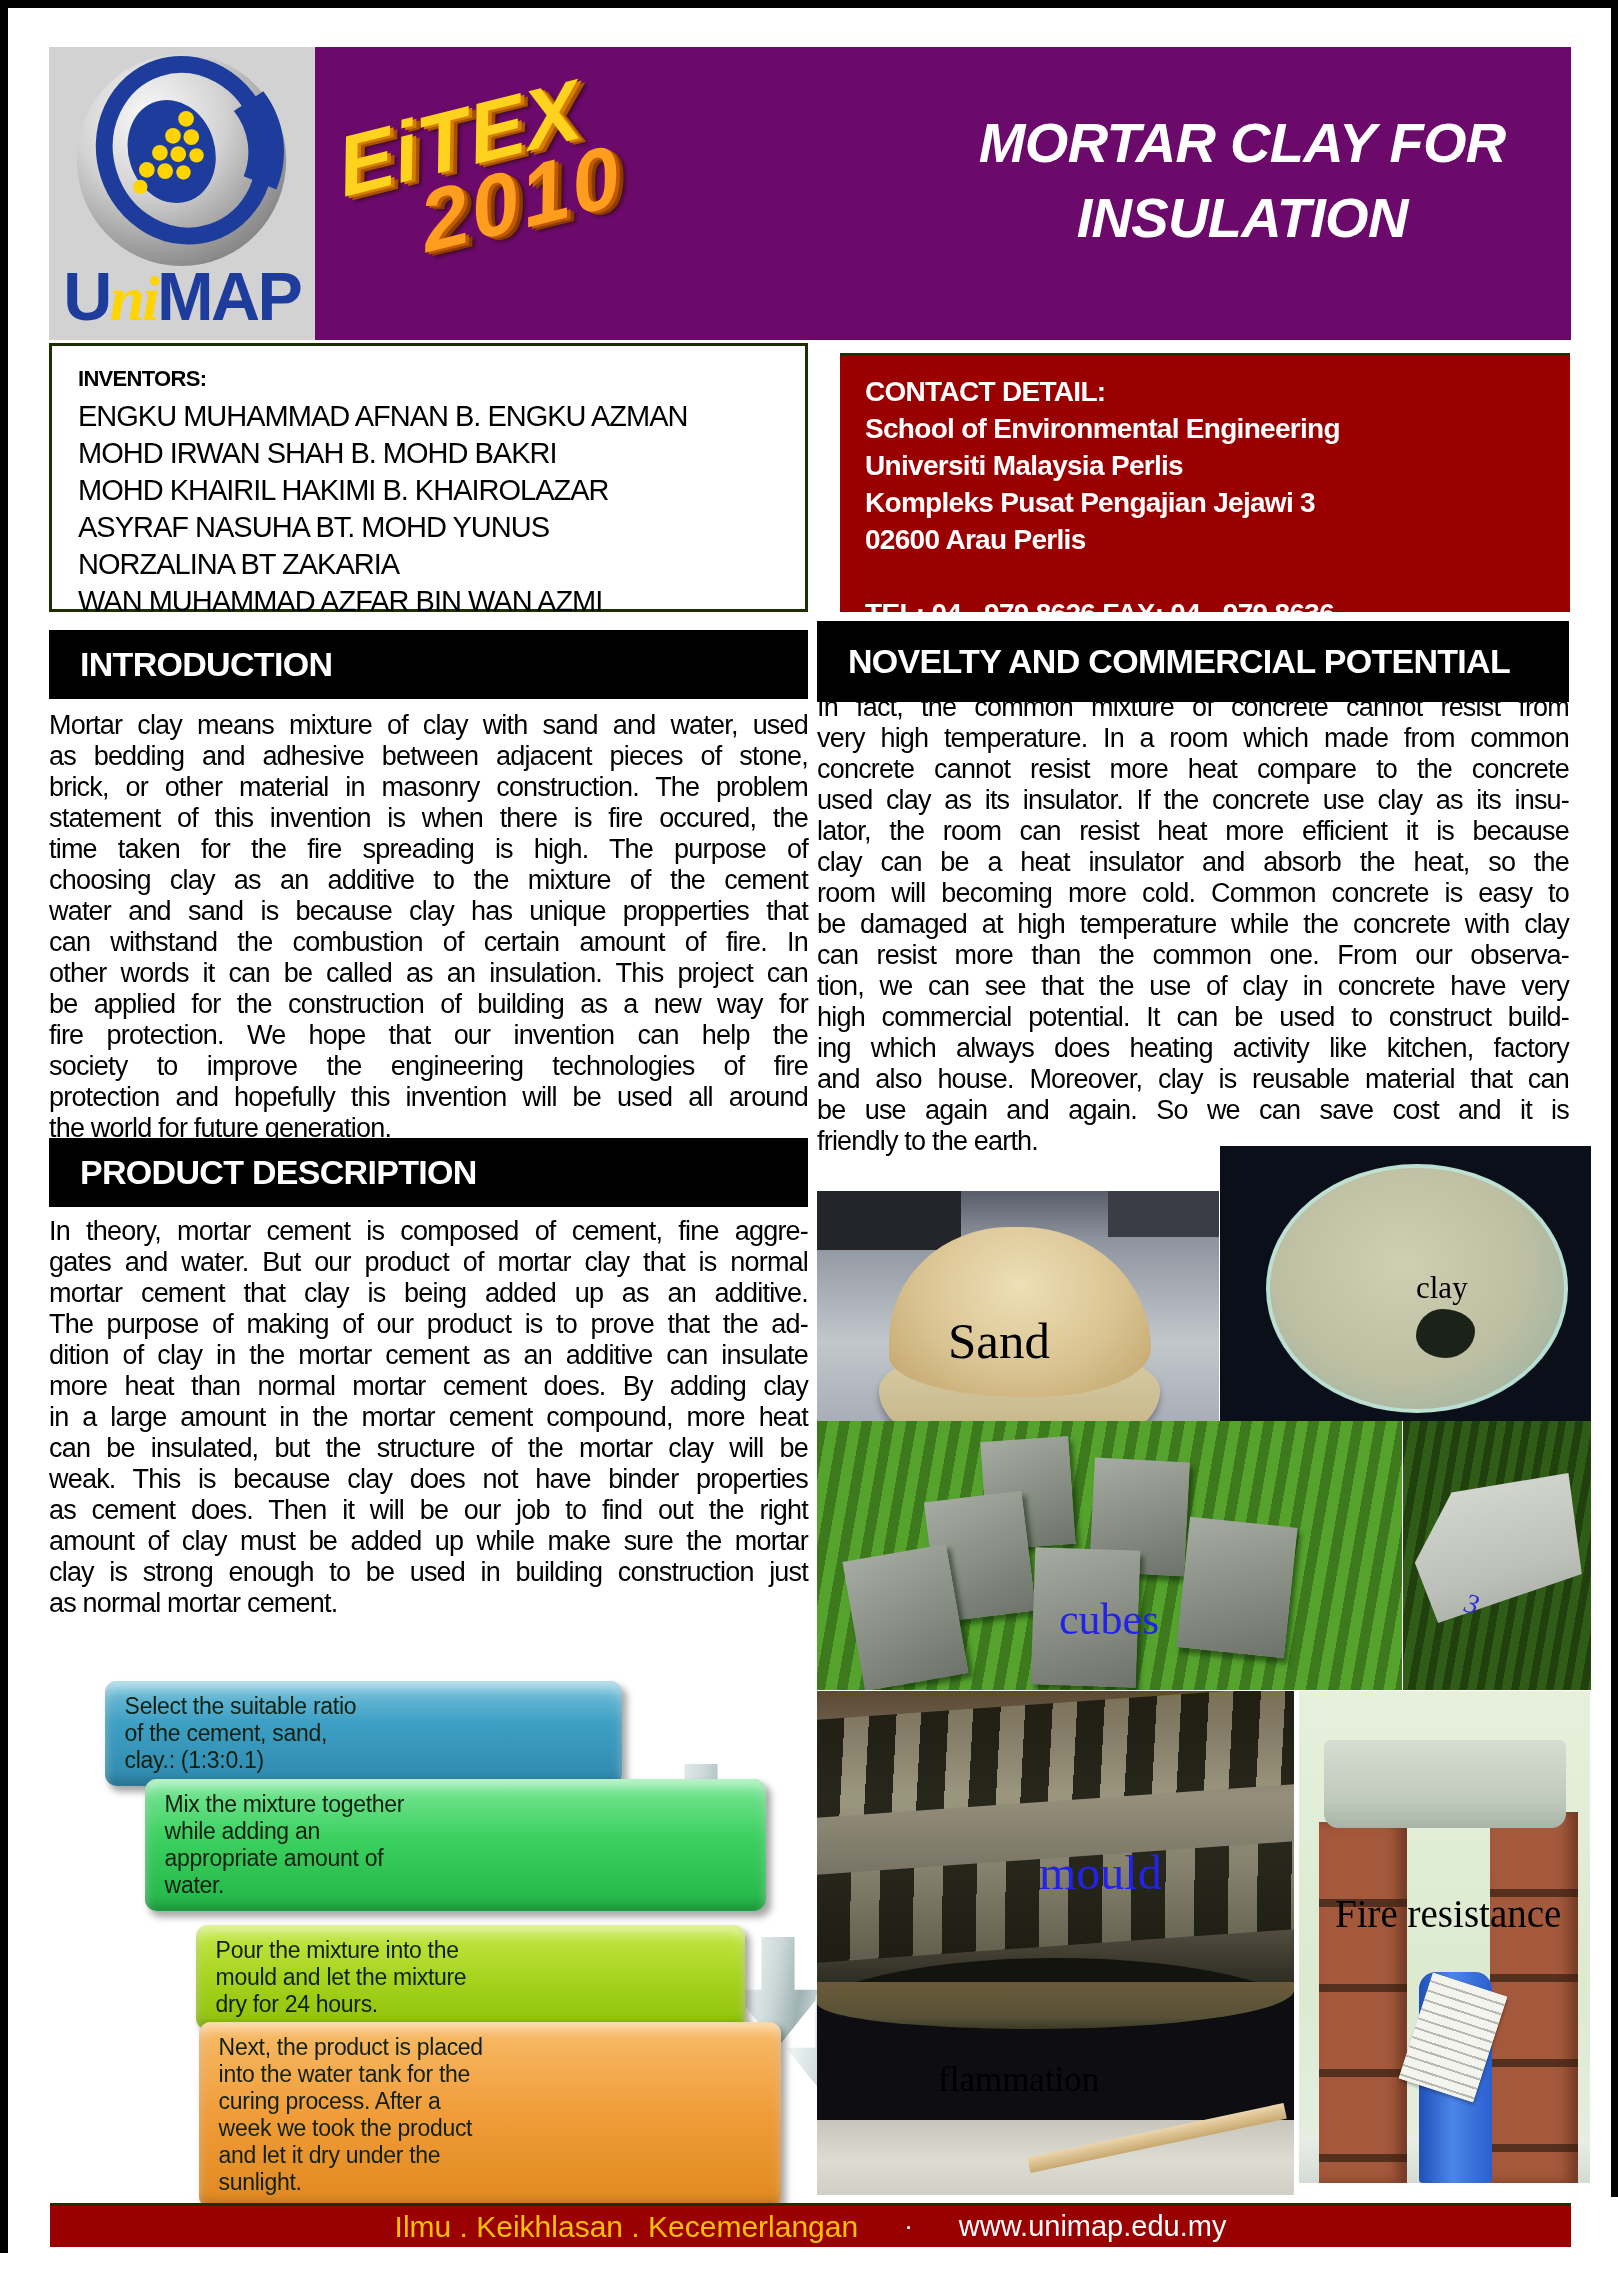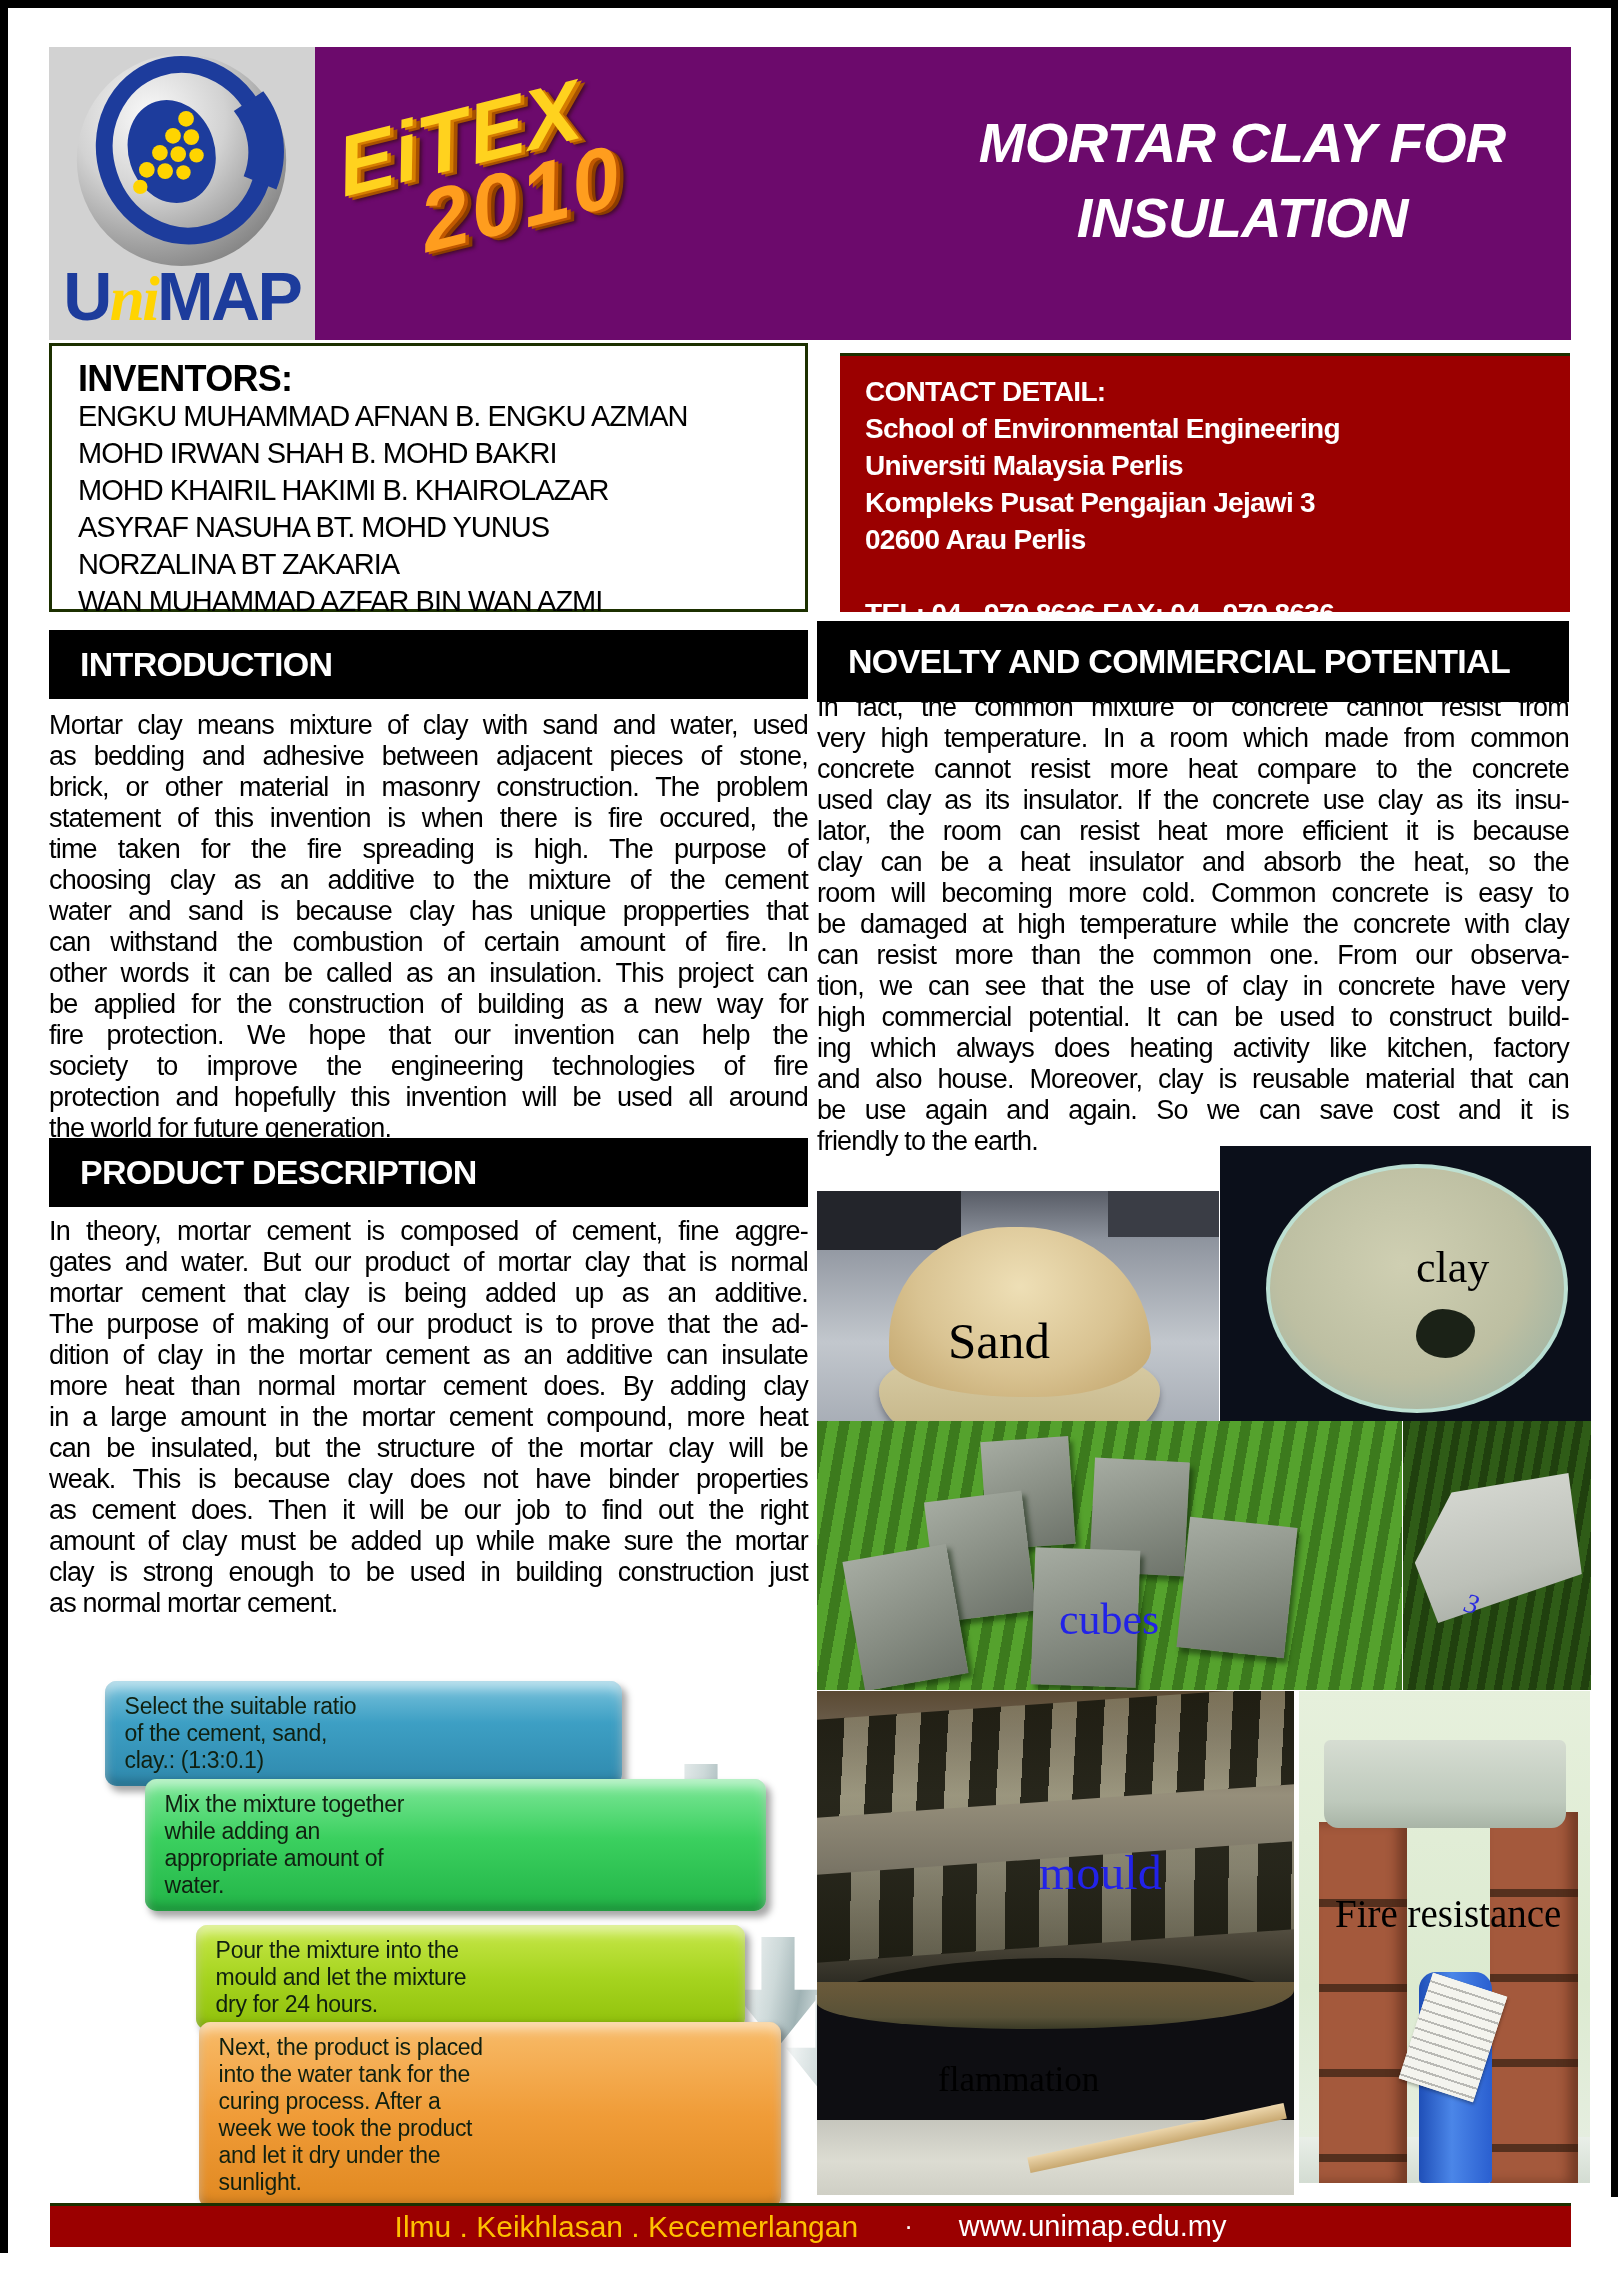--- a/index.html
+++ b/index.html
@@ -22,21 +22,21 @@
   .eitex-1{font-size:84px;font-weight:bold;font-style:italic;color:#ffd21e;letter-spacing:1.3px;
            text-shadow:3.3px 2.6px 0 #d67d00,6.5px 5.2px 0 #a85200,8.5px 7.2px 3.9px rgba(40,10,0,.6);}
   .eitex-2{font-size:86px;font-weight:bold;font-style:italic;color:#ff9d1e;margin:-25px 0 0 72px;letter-spacing:3.9px;
            text-shadow:3.3px 2.6px 0 #c05800,6.5px 5.2px 0 #8a3c00,8.5px 7.2px 3.9px rgba(40,10,0,.6);}
   .title{position:absolute;left:618px;right:19.6px;top:58px;text-align:center;color:#ffffff;
          font-weight:bold;font-style:italic;font-size:56px;line-height:75px;letter-spacing:-0.7px;}
 
   
   .inventors{position:absolute;left:49px;top:343px;width:759px;height:269px;background:#fff;
              border:3.3px solid #1c3000;box-sizing:border-box;padding:14.4px 0 0 26px;}
-  .inv-head{font-weight:bold;font-size:36px;line-height:38px;letter-spacing:-0.7px;color:#000;}
+  .inv-head{font-weight:bold;font-size:22px;line-height:38px;letter-spacing:-0.7px;color:#000;}
   .inv-names .p-line{font-size:29px;line-height:37px;letter-spacing:-1px;color:#000;
                      text-align:left;text-align-last:left;}
   .contact{position:absolute;left:840px;top:353px;width:730px;height:259px;background:var(--dark_red);
            border-top:3.9px solid #1c3000;box-sizing:border-box;padding:17px 0 0 25px;color:#fff;}
   .ct-line{font-weight:bold;font-size:28px;line-height:37px;letter-spacing:-0.7px;}
   .ct-tel{margin-top:37px;}
 
   
   .bar{position:absolute;background:#000;color:#fff;font-weight:bold;font-size:34px;
        letter-spacing:-0.7px;display:flex;align-items:center;padding-left:31px;box-sizing:border-box;}
@@ -136,21 +136,21 @@
   .photo-flam{left:817px;top:1982px;width:477px;height:213px;background:#0e0e12;}
   .flam-top{position:absolute;left:0;top:0;width:477px;height:47px;
             background:linear-gradient(180deg,#6b5a3a 0%,#585137 75%,#3a3a26 100%);
             border-radius:0 0 55% 45%/0 0 39px 26px;}
   .flam-floor{position:absolute;left:0;bottom:0;width:477px;height:75px;
               background:linear-gradient(180deg,#c6c6bd 0%,#dcdcd2 55%,#cfcfc5 100%);}
   .flam-stick{position:absolute;left:209px;bottom:49px;width:262px;height:15.7px;
               background:linear-gradient(180deg,#ecd6ac,#c8a870);transform:rotate(-12deg);}
 
   .lbl-sand{left:131px;top:121px;font-size:51px;}
-  .lbl-clay{left:196px;top:96px;font-size:44px;}
+  .lbl-clay{left:196px;top:124px;font-size:31px;}
   .lbl-cubes{left:242px;top:173px;font-size:44px;}
   .lbl-mould{left:222px;top:154px;font-size:48px;}
   .lbl-fire{left:36px;top:200px;font-size:39px;}
   .lbl-flam{left:121px;top:78px;font-size:35px;}
 
   
   .footer{position:absolute;left:50px;top:2203px;width:1521px;height:44px;background:var(--dark_red);
           border-top:3.9px solid #1c3000;box-sizing:border-box;display:flex;align-items:center;justify-content:center;gap:46px;}
   .motto{color:var(--footer_yellow);font-size:30px;letter-spacing:0;}
   .dot{color:#fff;font-size:26px;}

